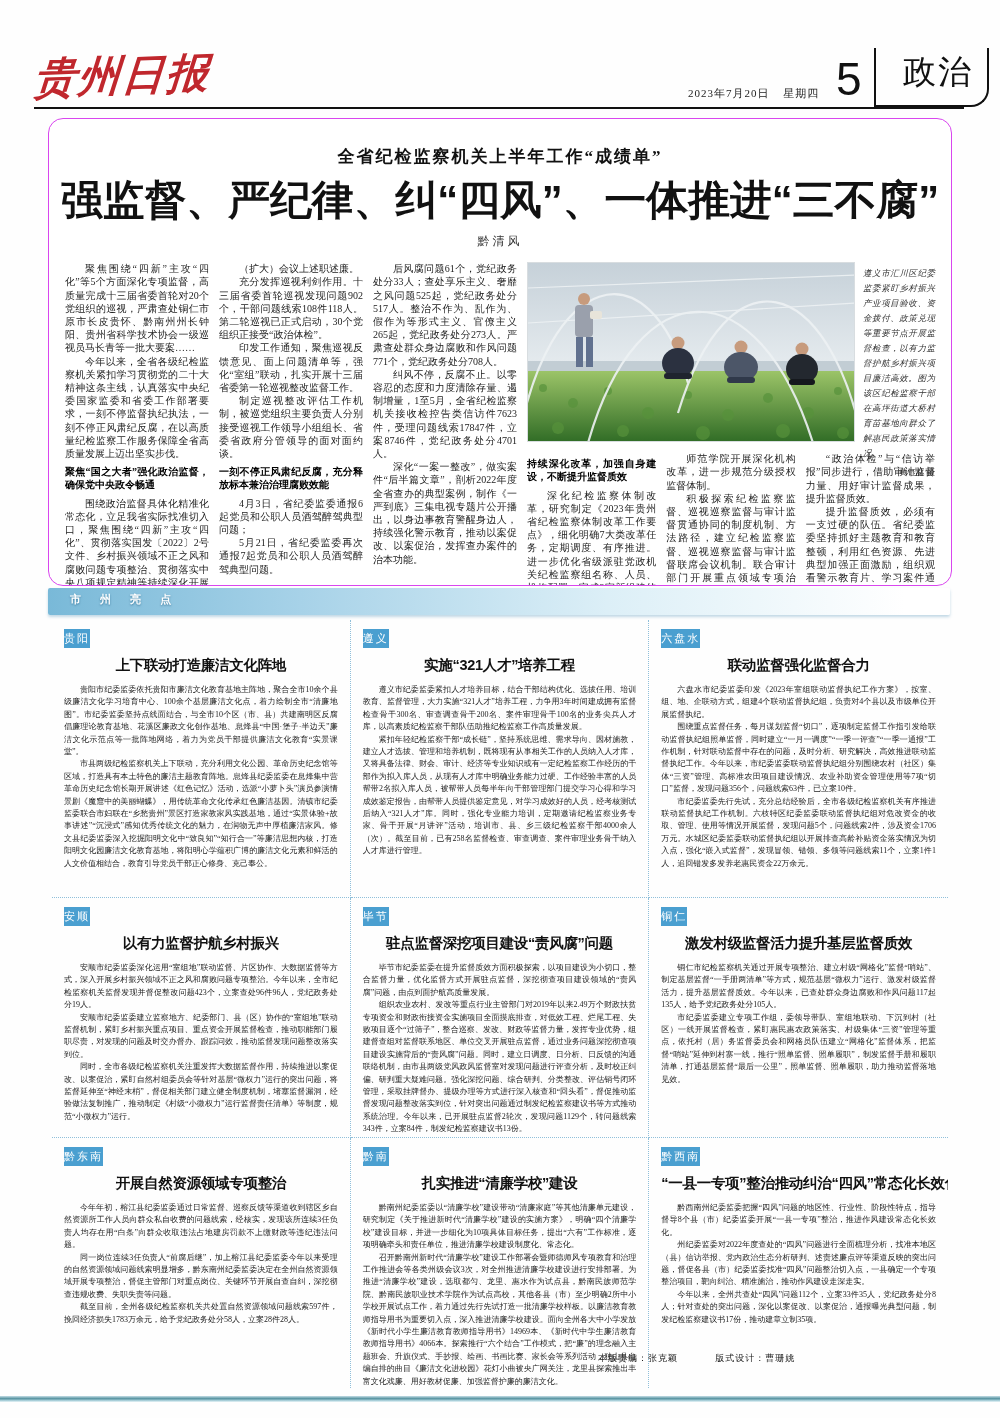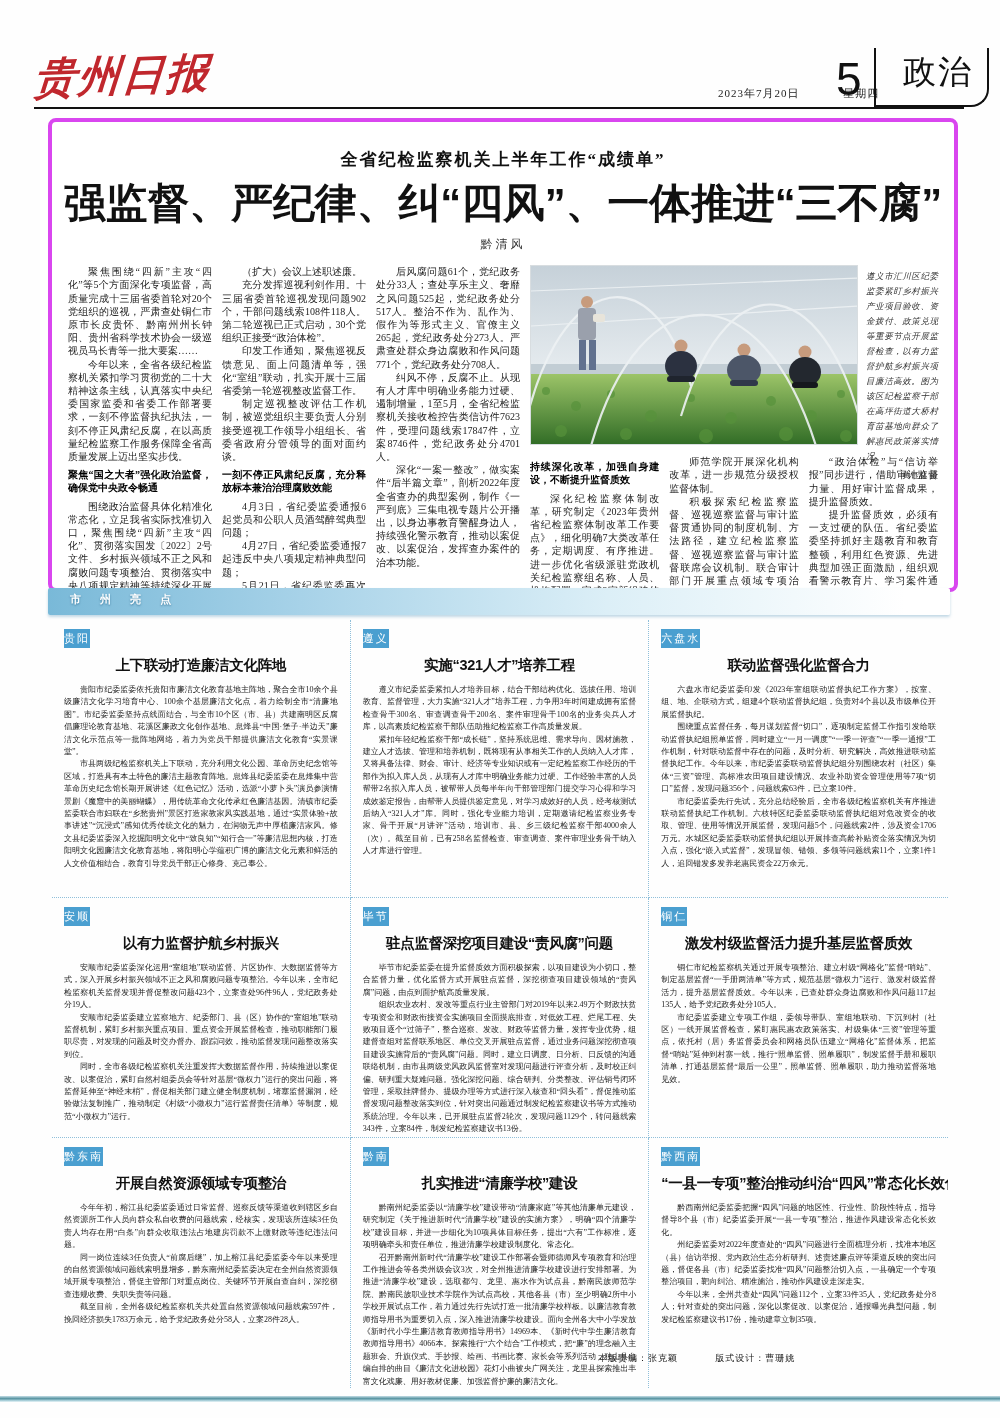--- a/index.html
+++ b/index.html
@@ -4,31 +4,31 @@
 <style>
   html,body{margin:0;padding:0;}
   body{background:#ffffff;}
   .page{position:relative;width:1000px;height:1418px;background:#fefefe;overflow:hidden;
         font-family:"Liberation Serif", serif;color:#111;}
   
   .logo{position:absolute;left:34px;top:48px;font-size:42px;font-weight:bold;font-style:italic;
         color:#c0272d;transform:skewX(-6deg) rotate(-2deg);letter-spacing:2px;
         font-family:"DejaVu Serif", serif;}
   .issue{position:absolute;left:688px;top:86px;font-size:11px;letter-spacing:1px;color:#222;}
-  .issue span{margin-right:10px;margin-left:30px;}
+  .issue span{margin-right:10px;}
   .pageno{position:absolute;left:836px;top:52px;font-size:46px;font-family:"Liberation Sans", sans-serif;
         font-weight:400;color:#111;}
   .section-box{position:absolute;left:874px;top:48px;font-size:33px;font-weight:normal;
         font-family:"Liberation Sans", sans-serif;padding:2px 14px 10px 27px;
         border-left:2px solid #111;border-right:2px solid #111;border-bottom:2px solid #111;
         border-radius:0 0 18px 0;letter-spacing:2px;}
   .head-rule{position:absolute;left:34px;top:107px;width:930px;height:2px;background:#111;}
   
   .main-box{position:absolute;left:48px;top:118px;width:902px;height:466px;
-        border:4px solid #d946ef;border-radius:8px;background:#fff;overflow:hidden;}
+        border:1px solid #d946ef;border-radius:15px;background:#fff;overflow:hidden;}
   .kicker{margin-top:26px;text-align:center;font-size:17px;font-weight:bold;letter-spacing:2px;}
   .headline{margin:10px 0 0;text-align:center;font-size:41px;line-height:1.1;font-weight:900;
         font-family:"Liberation Sans", sans-serif;letter-spacing:0px;transform:scaleX(1.02);}
   .byline{margin:10px 0 12px;text-align:center;font-size:12px;color:#333;letter-spacing:3px;}
   .body-flex{display:flex;gap:10px;padding:0 16px;height:336px;overflow:hidden;}
   .cols{display:flex;gap:10px;}
   .col{flex:1;overflow:hidden;}
   #cols-left{width:452px;flex:none;justify-content:center;}
   #cols-left .col{width:144px;flex:none;}
   .right-block{flex:1;display:flex;flex-direction:column;gap:8px;min-width:0;align-items:flex-end;}
@@ -91,26 +91,25 @@
             <p class="sub">聚焦“国之大者”强化政治监督，确保党中央政令畅通</p>
             <p>围绕政治监督具体化精准化常态化，立足我省实际找准切入口，聚焦围绕“四新”主攻“四化”、贯彻落实国发〔2022〕2号文件、乡村振兴领域不正之风和腐败问题专项整治、贯彻落实中央八项规定精神等持续深化开展专项监督，着力发现和推动解决了一批制约政策落地、责任落实的突出问题。</p>
           </div>
           <div class="col">
             <p>（扩大）会议上述职述廉。</p>
             <p>充分发挥巡视利剑作用。十三届省委首轮巡视发现问题902个，干部问题线索108件118人。第二轮巡视已正式启动，30个党组织正接受“政治体检”。</p>
             <p>印发工作通知，聚焦巡视反馈意见、面上问题清单等，强化“室组”联动，扎实开展十三届省委第一轮巡视整改监督工作。</p>
             <p>制定巡视整改评估工作机制，被巡党组织主要负责人分别接受巡视工作领导小组组长、省委省政府分管领导的面对面约谈。</p>
             <p class="sub">一刻不停正风肃纪反腐，充分释放标本兼治治理腐败效能</p>
             <p>4月3日，省纪委监委通报6起党员和公职人员酒驾醉驾典型问题；</p>
-            <p>4月27日，省纪委监委通报7起违反中央八项规定精神典型问题；</p>
             <p>5月21日，省纪委监委再次通报7起党员和公职人员酒驾醉驾典型问题。</p>
           </div>
           <div class="col">
             <p>后风腐问题61个，党纪政务处分33人；查处享乐主义、奢靡之风问题525起，党纪政务处分517人。整治不作为、乱作为、假作为等形式主义、官僚主义265起，党纪政务处分273人。严肃查处群众身边腐败和作风问题771个，党纪政务处分708人。</p>
-            <p>纠风不停，反腐不止。从现有人才库中明确业务能力过硬、遏制增量，1至5月，全省纪检监察机关接收检控告类信访件7623件，受理问题线索17847件，立案8746件，党纪政务处分4701人。</p>
+            <p>纠风不停，反腐不止。以零容忍的态度和力度清除存量、遏制增量，1至5月，全省纪检监察机关接收检控告类信访件7623件，受理问题线索17847件，立案8746件，党纪政务处分4701人。</p>
             <p>深化“一案一整改”，做实案件“后半篇文章”，剖析2022年度全省查办的典型案例，制作《一严到底》三集电视专题片公开播出，以身边事教育警醒身边人，持续强化警示教育，推动以案促改、以案促治，发挥查办案件的治本功能。</p>
           </div>
         </div>
       <div class="right-block">
         <div class="photo-row">
           <div class="photo">
             <svg width="328" height="180" viewBox="0 0 328 180">
               <defs>
                 <linearGradient id="sky" x1="0" y1="0" x2="0" y2="1">
                   <stop offset="0" stop-color="#c6d1d9"></stop>

